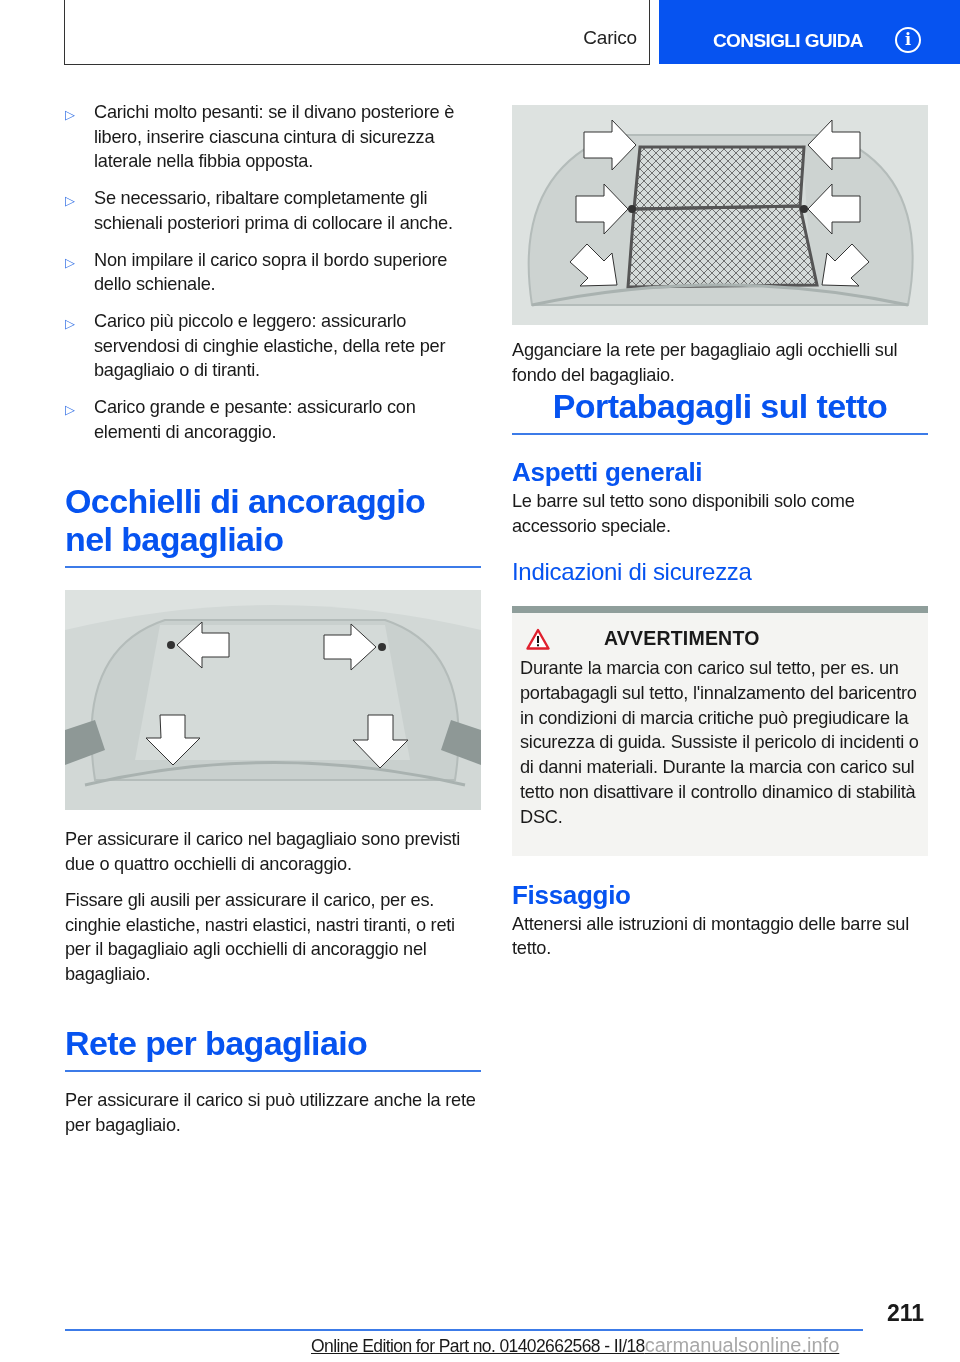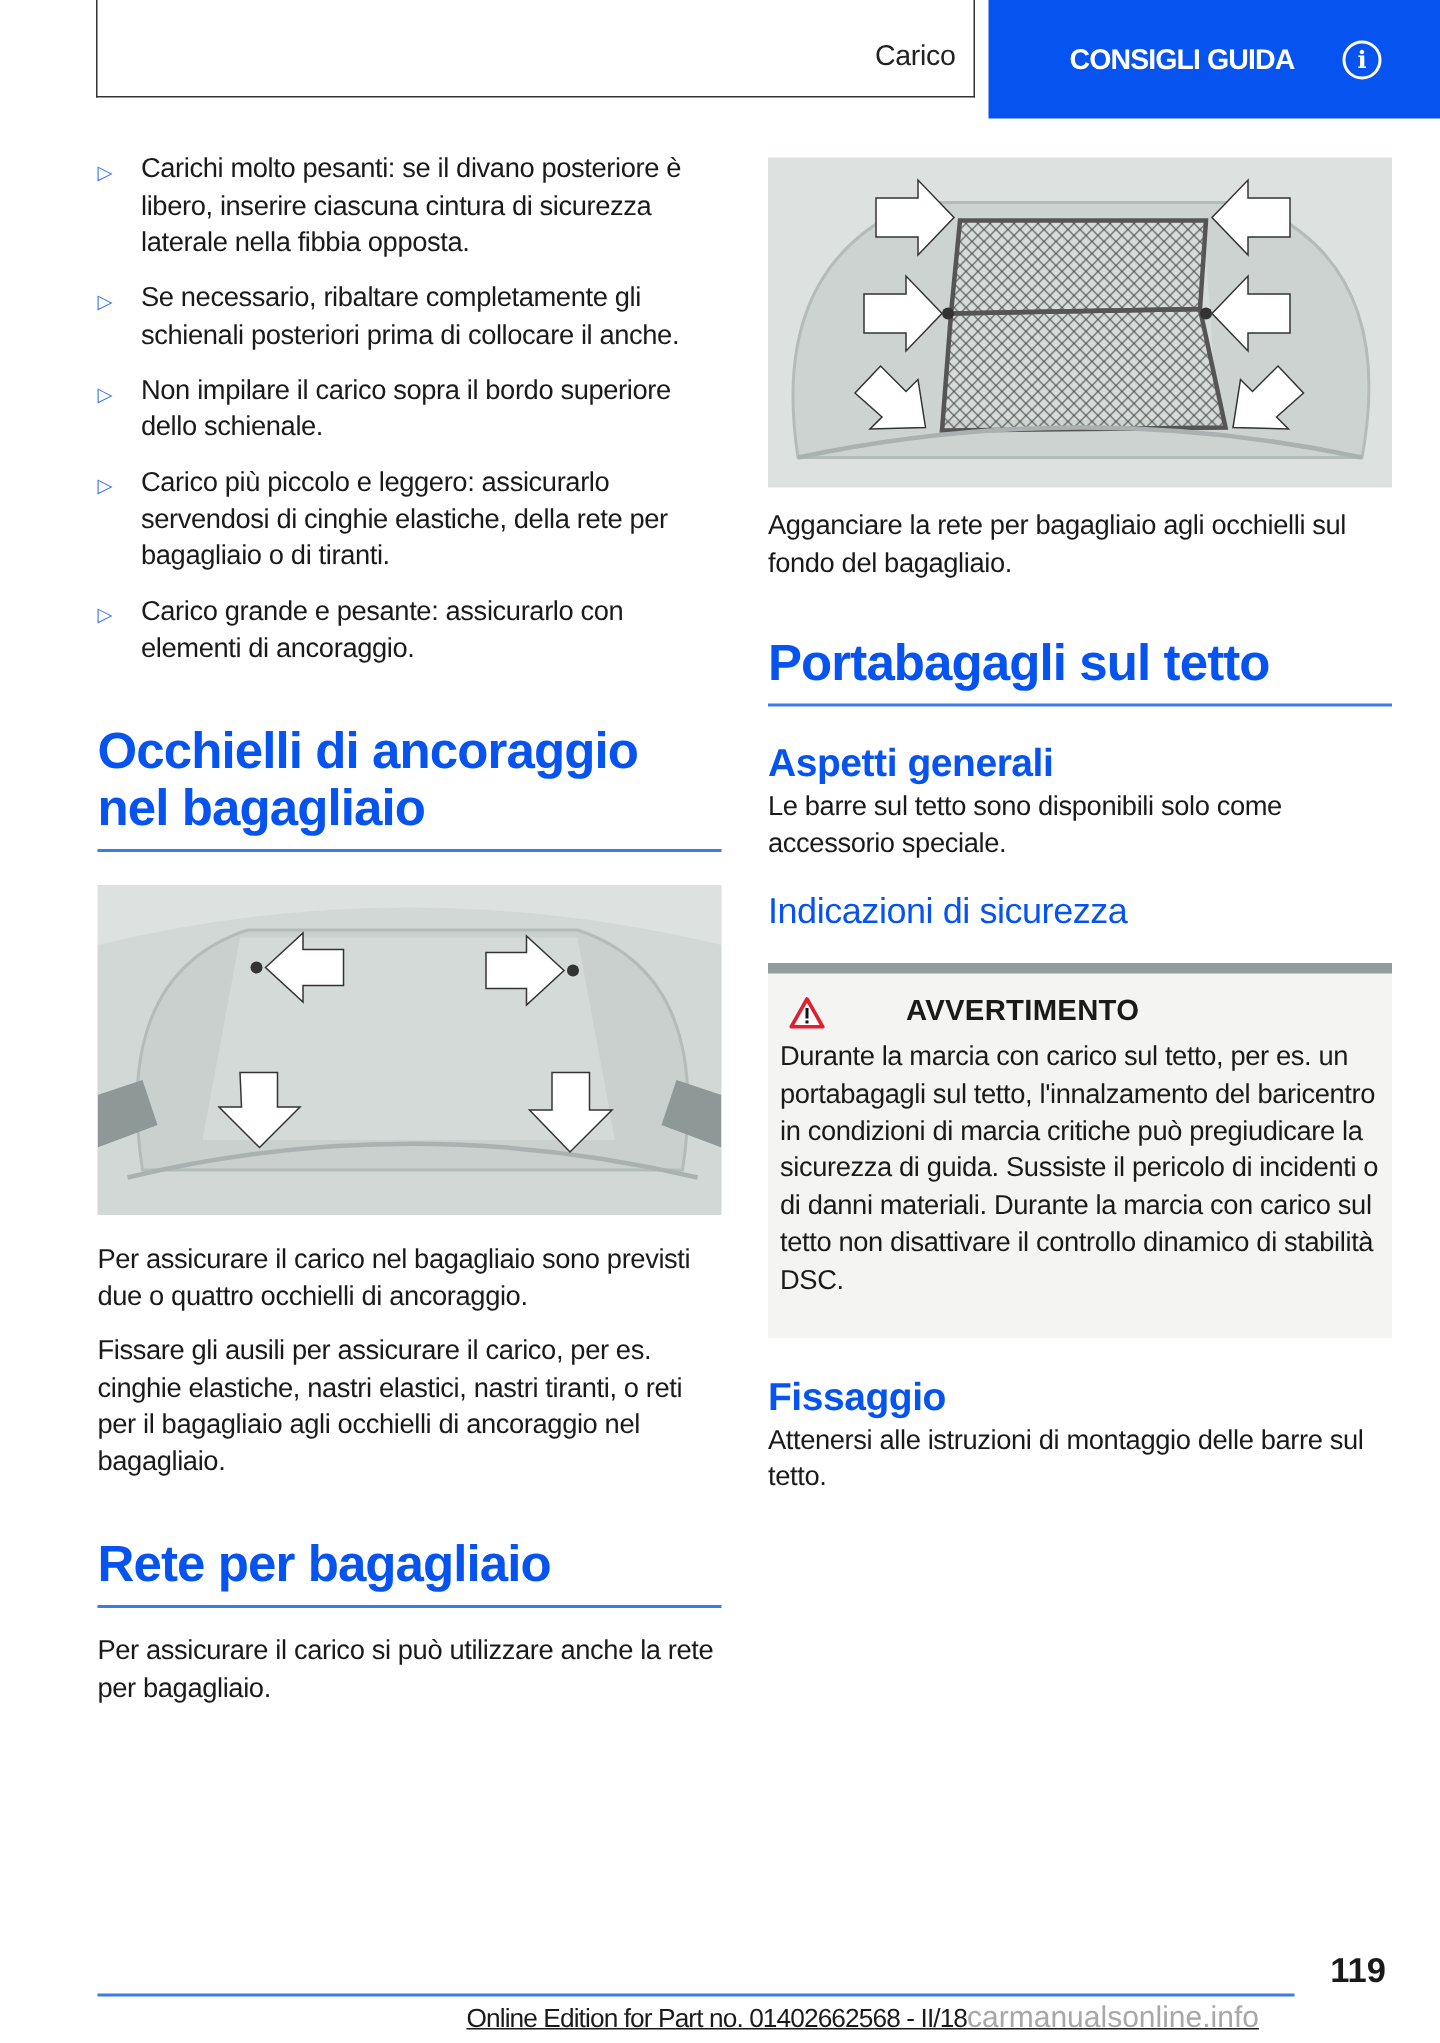--- a/index.html
+++ b/index.html
@@ -3,21 +3,21 @@
 <meta charset="utf-8">
 <style>
   * { box-sizing: border-box; margin: 0; padding: 0; }
   html, body { width: 960px; height: 1362px; background: #ffffff; overflow: hidden; }
   body { position: relative; font-family: "Liberation Sans", "DejaVu Sans", sans-serif; color: #1a1a1a; }
 
   
   .hdr-box { position: absolute; left: 64px; top: -2px; width: 586px; height: 67px;
     border: 1.5px solid #333; border-top: none; background: #fff; }
   .hdr-section { position: absolute; right: 12px; top: 29px; font-size: 19px; color: #222; letter-spacing: -0.2px; }
-  .hdr-tab { position: absolute; left: 659px; top: 0; width: 301px; height: 79px; background: #0653f0; }
+  .hdr-tab { position: absolute; left: 659px; top: 0; width: 301px; height: 64px; background: #0653f0; }
   .hdr-tab-label { position: absolute; left: 54px; top: 30px; color: #fff; font-weight: bold; font-size: 19px; letter-spacing: -0.6px; }
   .hdr-info { position: absolute; left: 236px; top: 27px; width: 26px; height: 26px; border: 2px solid #fff; border-radius: 50%;
     color: #fff; font-weight: bold; font-size: 16px; text-align: center; line-height: 22px; font-family: "DejaVu Serif", serif; }
 
   .col { position: absolute; width: 416px; }
   .col-left { left: 65px; top: 100px; }
   .col-right { left: 512px; top: 100px; }
 
   .bullets { list-style: none; }
   .bullets li { position: relative; padding-left: 29px; font-size: 18.2px; line-height: 24.5px; margin-bottom: 12.5px; letter-spacing: -0.25px; }
@@ -109,21 +109,21 @@
       <path d="M296 40 L320 15 L320 27 L348 27 L348 53 L320 53 L320 65 Z" fill="#fff" stroke="#333" stroke-width="1"></path>
       <path d="M116 104 L92 79 L92 91 L64 91 L64 117 L92 117 L92 129 Z" fill="#fff" stroke="#333" stroke-width="1"></path>
       <path d="M296 104 L320 79 L320 91 L348 91 L348 117 L320 117 L320 129 Z" fill="#fff" stroke="#333" stroke-width="1"></path>
       <path d="M105 180 L100 148 L92 156 L75 139 L58 157 L76 173 L68 181 Z" fill="#fff" stroke="#333" stroke-width="1"></path>
       <path d="M310 180 L315 148 L323 156 L340 139 L357 157 L339 173 L347 181 Z" fill="#fff" stroke="#333" stroke-width="1"></path>
     </svg>
   </div>
 
   <p class="body" style="margin-top:13px;">Agganciare la rete per bagagliaio agli occhielli sul fondo del bagagliaio.</p>
 
-  <div class="h1" style="margin-top:36px;">Portabagagli sul tetto</div>
+  <div class="h1" style="text-align:center;">Portabagagli sul tetto</div>
 
   <div class="h2" style="margin-top:22px;">Aspetti generali</div>
   <p class="body" style="margin-top:2px;">Le barre sul tetto sono disponibili solo come accessorio speciale.</p>
 
   <div class="h3" style="margin-top:20px;">Indicazioni di sicurezza</div>
 
   <div class="warn" style="margin-top:20px;">
     <div class="warn-title">
       <svg class="warn-icon" viewBox="0 0 24 22">
         <path d="M12 2 L22.5 20.5 L1.5 20.5 Z" fill="#fff" stroke="#e0202e" stroke-width="2.4" stroke-linejoin="round"></path>
@@ -132,17 +132,17 @@
       </svg>
       <span>AVVERTIMENTO</span>
     </div>
     <p>Durante la marcia con carico sul tetto, per es. un portabagagli sul tetto, l'innalzamento del baricentro in condizioni di marcia critiche può pregiudicare la sicurezza di guida. Sussiste il pericolo di incidenti o di danni materiali. Durante la marcia con carico sul tetto non disattivare il controllo dinamico di stabilità DSC.</p>
   </div>
 
   <div class="h2" style="margin-top:24px;">Fissaggio</div>
   <p class="body" style="margin-top:2px;">Attenersi alle istruzioni di montaggio delle barre sul tetto.</p>
 </div>
 
-<div class="page-no">119</div>
+<div class="page-no">211</div>
 <div class="footer-line"></div>
 <div class="footer-text">
   <span>Online Edition for Part no. 01402662568 - II/18</span><span class="footer-wm">carmanualsonline.info</span>
 </div>
 
 </body></html>

